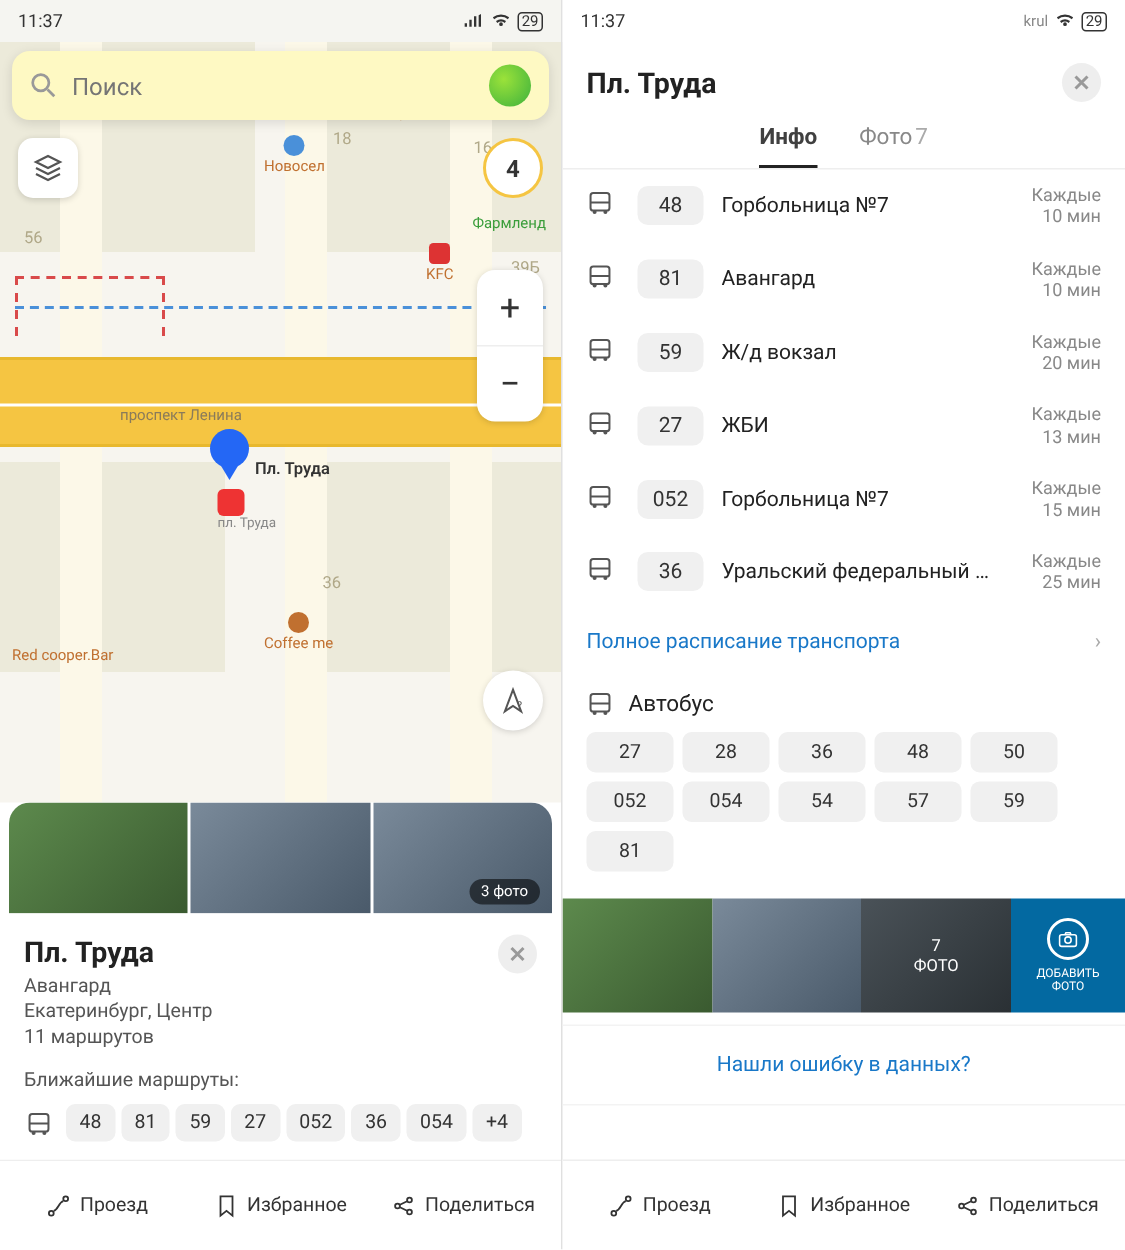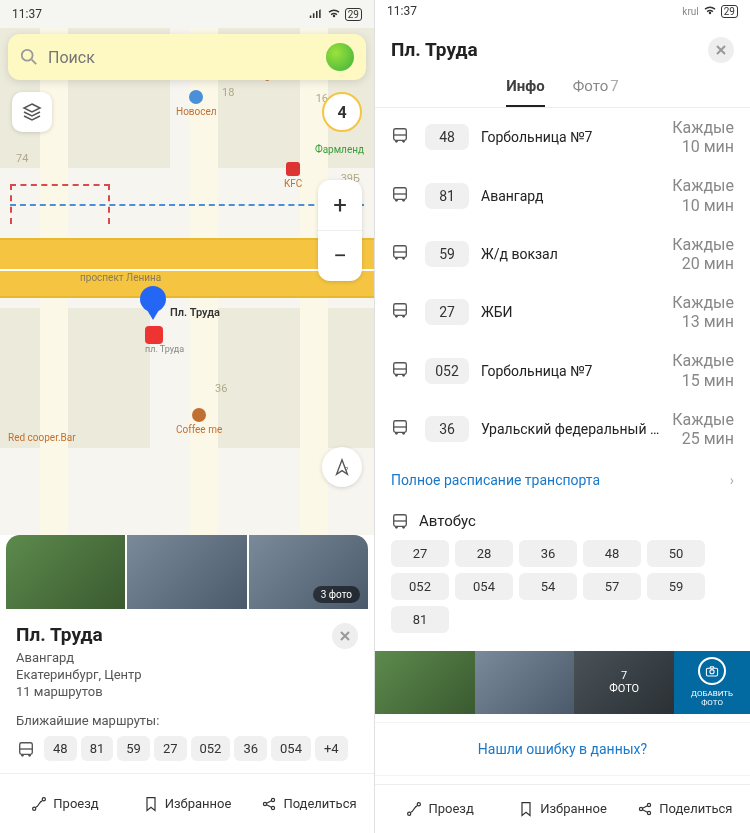--- a/index.html
+++ b/index.html
@@ -70,21 +70,21 @@
 .tabs { display: flex; justify-content: center; gap: 28px; padding: 14px 0 0; border-bottom: 1px solid #eee; }
 .tab { padding-bottom: 10px; font-size: 15px; color: #888; cursor: pointer; }
 .tab.active { color: #404040; font-weight: 700; border-bottom: 2px solid #222; }
 .tab-count { color: #aaa; font-weight: 400; margin-left: 2px; }
 
 .route-list { }
 .route-row { display: flex; align-items: center; padding: 10px 16px; gap: 12px; }
 .route-bus-icon { width: 22px; height: 22px; flex-shrink: 0; }
 .route-num-pill { background: #f0f0f0; border-radius: 7px; padding: 5px 0; font-size: 14px; color: #333; width: 44px; text-align: center; flex-shrink: 0; }
 .route-dest { flex: 1; font-size: 14px; color: #222; white-space: nowrap; overflow: hidden; text-overflow: ellipsis; }
-.route-freq { font-size: 16px; color: #888; text-align: right; line-height: 1.2; flex-shrink: 0; }
+.route-freq { font-size: 12px; color: #888; text-align: right; line-height: 1.2; flex-shrink: 0; }
 
 .full-schedule { padding: 14px 16px; display: flex; justify-content: space-between; align-items: center; font-size: 14px; color: #1978c8; cursor: pointer; }
 .chevron { color: #aaa; }
 
 .bus-section { padding: 10px 16px; }
 .bus-section-header { display: flex; align-items: center; gap: 10px; margin-bottom: 10px; }
 .bus-section-title { font-size: 15px; color: #222; }
 .bus-grid { display: flex; flex-wrap: wrap; gap: 6px; }
 .bus-num { background: #f0f0f0; border-radius: 6px; padding: 6px 0; font-size: 13px; color: #333; width: 58px; text-align: center; }
 
@@ -133,21 +133,21 @@
     <div style="position:absolute;top:156px;left:10px;width:100px;height:40px;border:2px dashed #d94a4a;border-bottom:none"></div>
     <span class="map-road-label">проспект Ленина</span>
     <div class="map-pin">
         <div class="pin-top"></div>
         <div class="pin-tail"></div>
       </div>
     <div class="stop-icon"></div>
     <span class="stop-label">Пл. Труда</span>
     <span class="stop-label2">пл. Труда</span>
 
-    <span class="map-building-num" style="top:124px;left:16px">74</span>
+    <span class="map-building-num" style="top:124px;left:16px">56</span>
     <span class="map-building-num" style="top:58px;left:222px">18</span>
     <span class="map-building-num" style="top:64px;right:46px">16</span>
     <span class="map-building-num" style="top:144px;right:14px">39Б</span>
     <span class="map-building-num" style="top:354px;left:215px">36</span>
 
     <div class="map-poi" style="top:62px;left:176px"><div class="poi-icon" style="background:#4a90d9;border-radius:50%"></div><span>Новосел</span></div>
     <div class="map-poi" style="top:42px;left:248px"><span>Jang su</span></div>
     <div class="map-poi" style="top:116px;right:10px;color:#3a9d3a"><span>Фармленд</span></div>
     <div class="map-poi" style="top:134px;left:284px"><div class="poi-icon" style="background:#d33;border-radius:3px"></div><span>KFC</span></div>
     <div class="map-poi" style="top:380px;left:176px"><div class="poi-icon" style="background:#c07030;border-radius:50%"></div><span>Coffee me</span></div>

